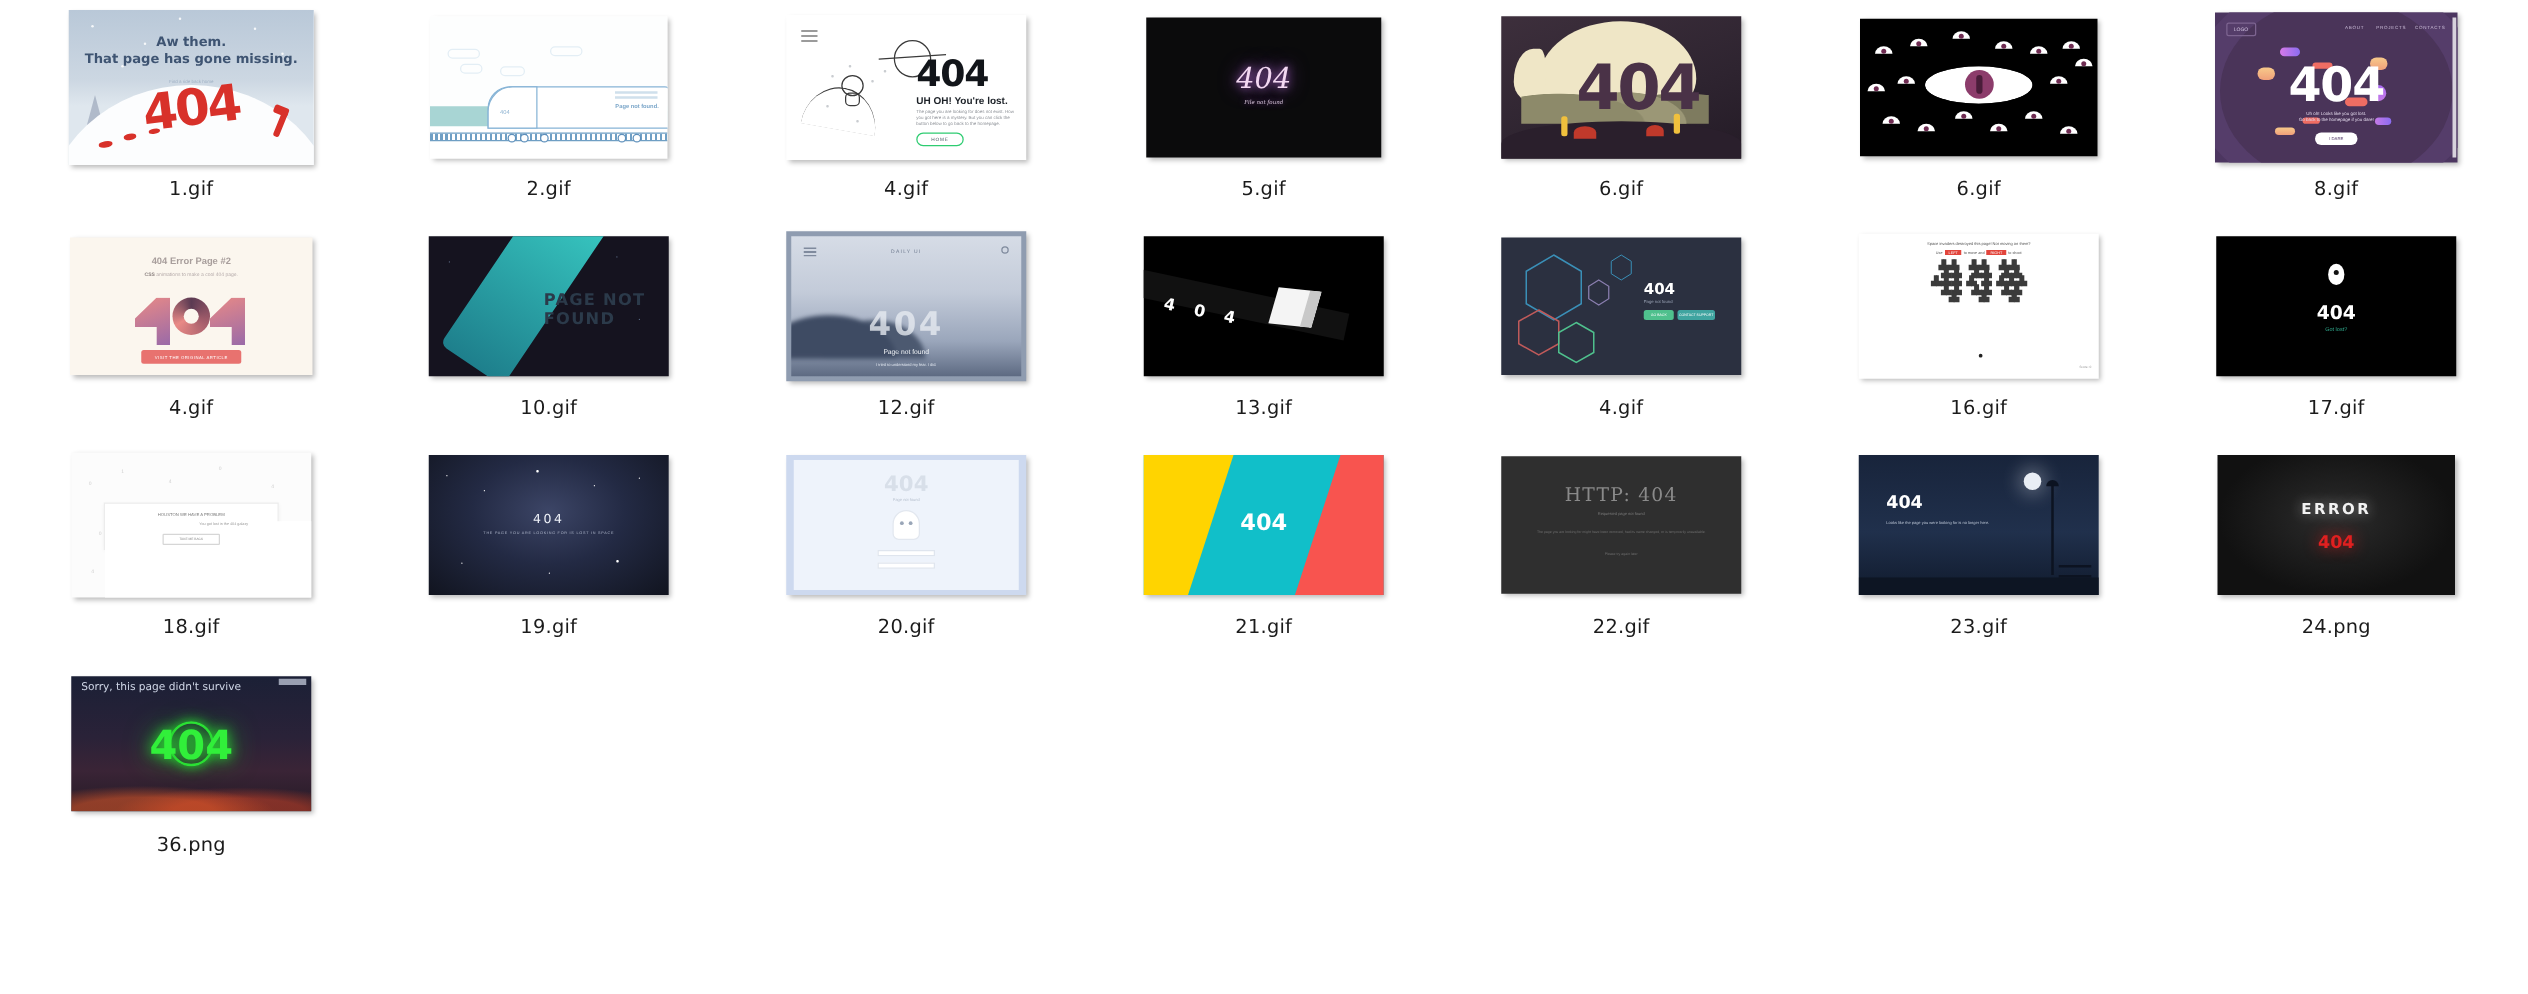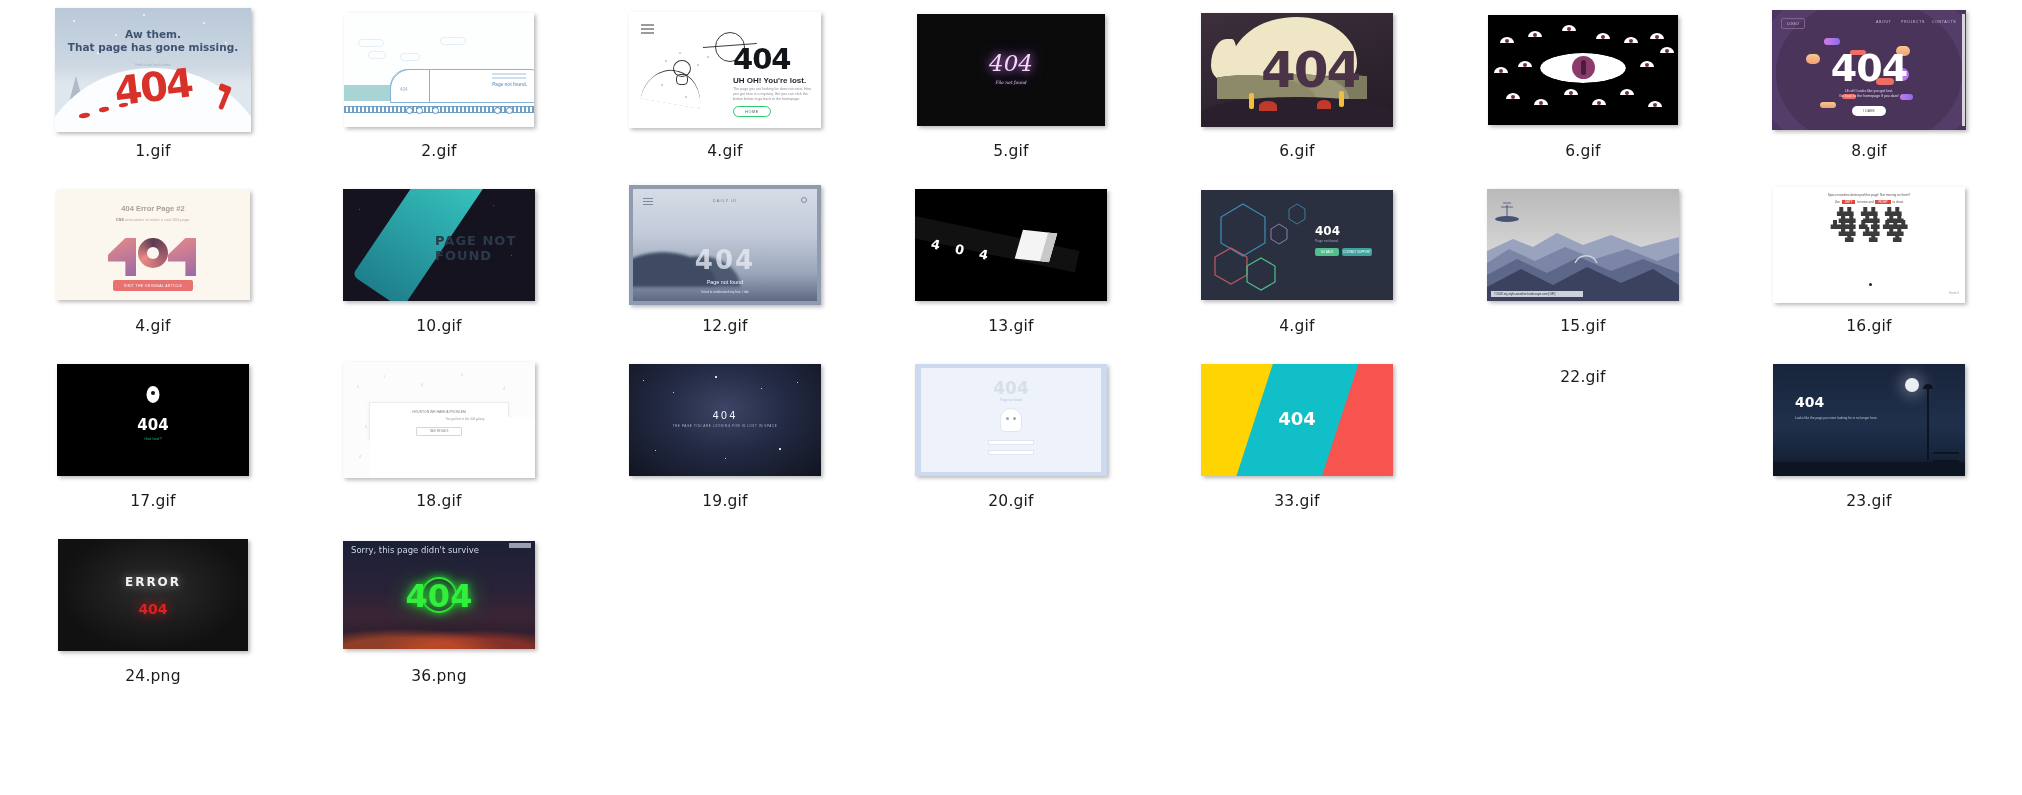--- a/index.html
+++ b/index.html
@@ -686,38 +686,20 @@
         </svg>
         <div class="n404">404</div>
         <div class="sub">Page not found</div>
         <div class="b1">GO BACK</div>
         <div class="b2">CONTACT SUPPORT</div>
       </div>
     </div>
     <div class="label">4.gif</div>
   </div>
 
-  <div class="cell">
-    <div class="thumb-wrap">
-      <div class="thumb t15">
-        <svg class="fill" viewBox="0 0 192 112" preserveAspectRatio="none">
-          <path d="M0,62 L26,50 L46,58 L70,44 L96,56 L124,46 L154,58 L192,48 L192,112 L0,112 Z" fill="#9aa3bd"></path>
-          <path d="M0,74 L22,60 L48,72 L78,58 L108,70 L140,60 L170,72 L192,64 L192,112 L0,112 Z" fill="#7b85a6"></path>
-          <path d="M0,86 L30,70 L60,84 L92,68 L124,82 L156,70 L192,84 L192,112 L0,112 Z" fill="#5d6789"></path>
-          <path d="M0,98 L34,80 L66,96 L100,78 L134,94 L166,80 L192,96 L192,112 L0,112 Z" fill="#3a4260"></path>
-          <ellipse cx="20" cy="30" rx="12" ry="3" fill="#4a5274"></ellipse>
-          <path d="M20,30 L20,16" stroke="#4a5274" stroke-width="1"></path>
-          <path d="M14,18 L26,18 M16,14 L24,14" stroke="#4a5274" stroke-width="0.8"></path>
-          <path d="M88,74 a12,12 0 0 1 22,0" fill="none" stroke="#cfd3e0" stroke-width="1.4"></path>
-        </svg>
-        <div class="credit">©2018 my-style-weather-landscape.com [GIF]</div>
-      </div>
-    </div>
-    <div class="label">15.gif</div>
-  </div>
 
   <div class="cell">
     <div class="thumb-wrap">
       <div class="thumb t16">
         <div class="head">Space invaders destroyed this page! Not moving on them?</div>
         <div class="pills">
           <span>Use</span>
           <span class="pill">LEFT</span>
           <span>to move and</span>
           <span class="pill">RIGHT</span>
@@ -807,24 +789,32 @@
   </div>
 
   <div class="cell">
     <div class="thumb-wrap">
       <div class="thumb t21">
         <div class="yellow"></div>
         <div class="red"></div>
         <div class="n">404</div>
       </div>
     </div>
-    <div class="label">33.gif</div>
-  </div>
-
-  <div class="cell">
+    <div class="label">21.gif</div>
+  </div>
+
+  <div class="cell">
+    <div class="thumb-wrap">
+      <div class="thumb t22">
+        <div class="h">HTTP: 404</div>
+        <div class="s">Requested page not found</div>
+        <div class="s2">The page you are looking for might have been removed, had its name changed, or is temporarily unavailable.</div>
+        <div class="s3">Please try again later</div>
+      </div>
+    </div>
     <div class="label">22.gif</div>
   </div>
 
   <div class="cell">
     <div class="thumb-wrap">
       <div class="thumb t23">
         <div class="moon"></div>
         <div class="n">404</div>
         <div class="s">Looks like the page you were looking for is no longer here.</div>
         <div class="ground"></div>

